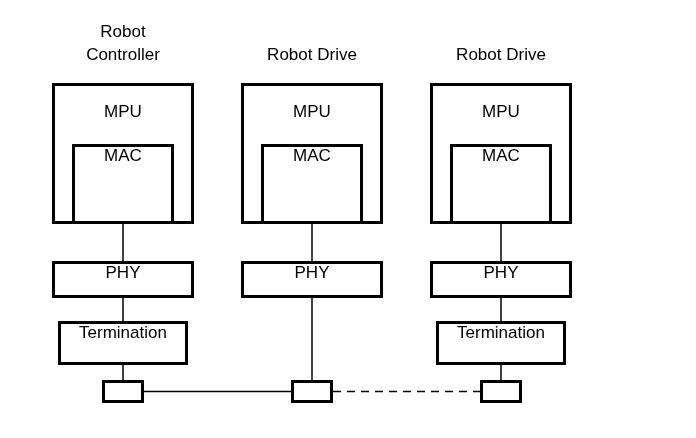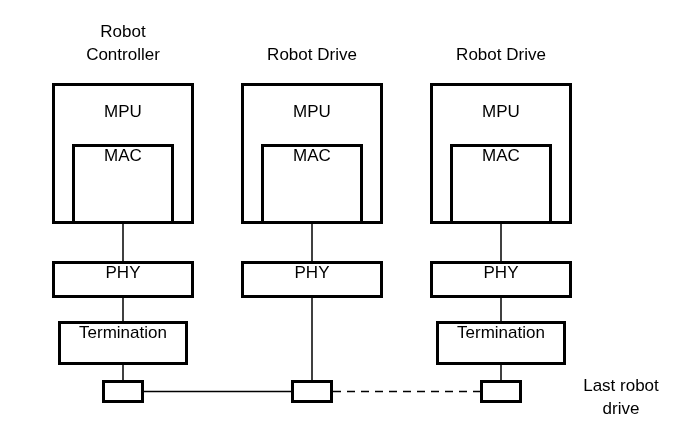--- a/index.html
+++ b/index.html
@@ -128,16 +128,14 @@
     <span>MAC</span>
   </div>
   <div class="box c3-phy">
     <span>PHY</span>
   </div>
   <div class="box c3-term">
     <span>Termination</span>
   </div>
   <div class="box c3-bus"></div>
 
-  <div class="annotation last-drive-note">Last robot
-drive</div>
 
 </div>
 
 </body></html>

